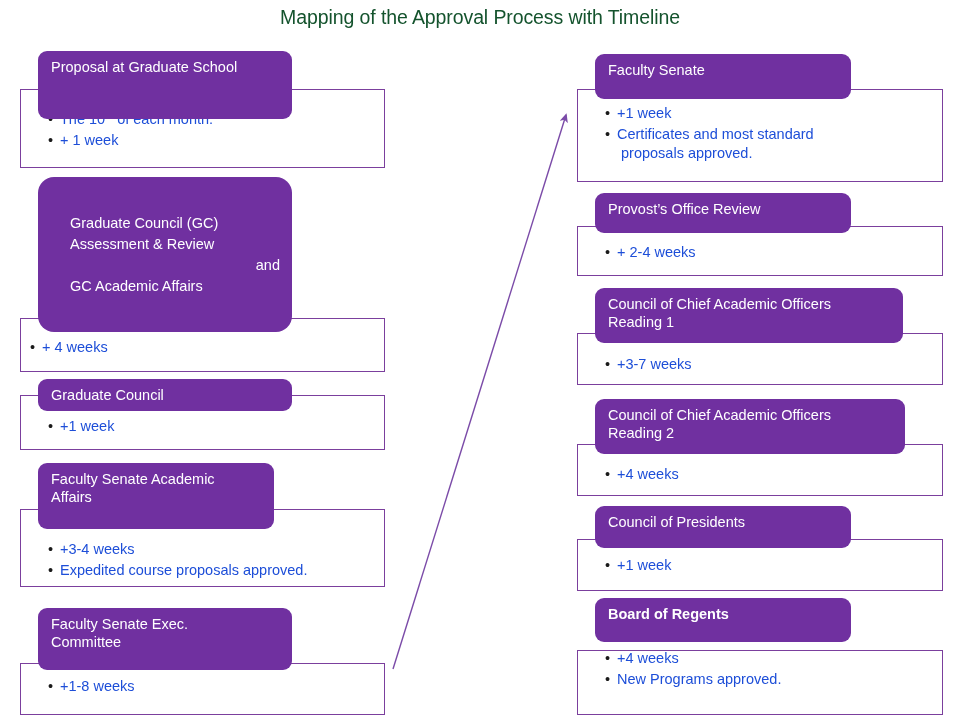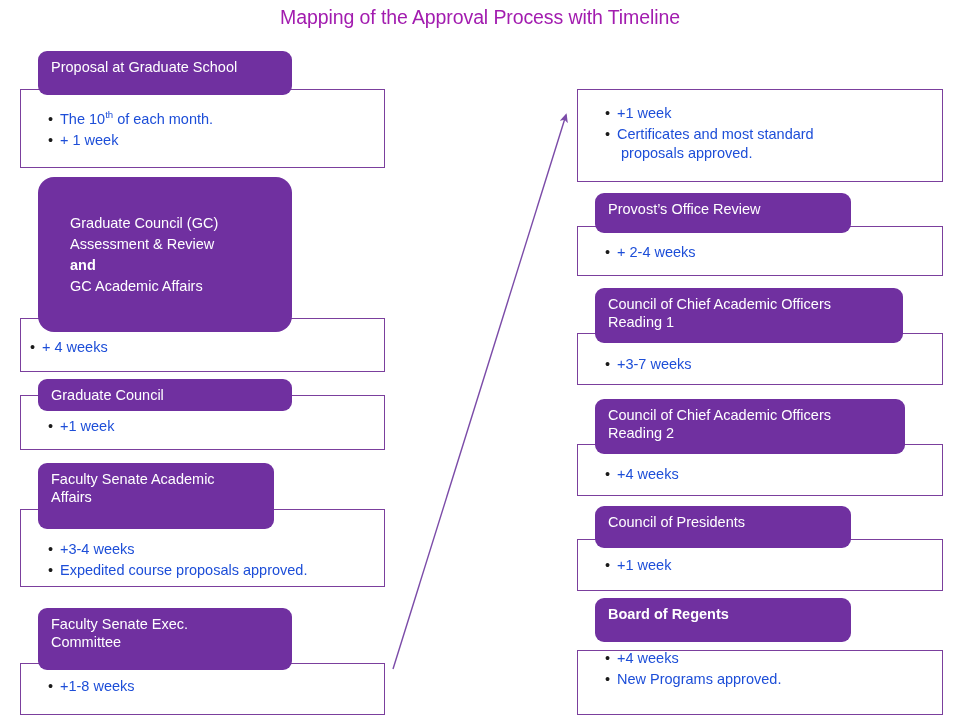--- a/index.html
+++ b/index.html
@@ -22,21 +22,21 @@
     height: 720px;
   }
 
   .page-title {
     position: absolute;
     left: 0;
     top: 6px;
     width: 960px;
     text-align: center;
     font-size: 19.5px;
-    color: #a21caf;
+    color: #14532d;
     font-family: "Liberation Sans", sans-serif;
     letter-spacing: -0.1px;
     white-space: nowrap;
   }
 
   .step-body {
     position: absolute;
     box-sizing: border-box;
     border: 1.3px solid #7B3F9D;
     background: #ffffff;
@@ -55,22 +55,21 @@
     overflow: hidden;
   }
   .step-header.tall {
     border-radius: 16px;
   }
   .step-header .hdr-line {
     display: block;
     white-space: nowrap;
   }
   .step-header .hdr-line.center {
-    text-align: left;
-    font-weight: bold;
+    text-align: right;
   }
 
   .step-bullets {
     position: absolute;
     margin: 0;
     padding: 0;
     list-style: none;
     color: #1d4ed8;
     font-size: 14.5px;
     line-height: 19.5px;
@@ -115,21 +114,21 @@
       </marker>
     </defs>
     <line id="flow-arrow" x1="393" y1="669" x2="566" y2="115" stroke="#7B4BA8" stroke-width="1.4" marker-end="url(#arrowhead)"></line>
   </svg>
 
 <div class="step-body" style="left: 20px; top: 89px; width: 365px; height: 79px;"></div>
     <ul class="step-bullets" style="left: 48px; top: 110px; width: 330px;">
       <li>The 10<sup>th</sup> of each month.</li>
       <li>+ 1 week</li>
     </ul>
-    <div class="step-header" style="left: 38px; top: 51px; width: 254px; height: 44px;">
+    <div class="step-header" style="left: 38px; top: 51px; width: 254px; height: 68px;">
       <span class="hdr-line">Proposal at Graduate School</span>
     </div>
     <div class="step-body" style="left: 20px; top: 318px; width: 365px; height: 54px;"></div>
     <ul class="step-bullets" style="left: 30px; top: 338px; width: 330px;">
       <li>+ 4 weeks</li>
     </ul>
     <div class="step-header tall" style="left: 38px; top: 177px; width: 254px; height: 155px; display: flex; flex-direction: column; justify-content: center; padding-left: 32px; line-height: 21px;">
       <span class="hdr-line">Graduate Council (GC)</span>
       <span class="hdr-line">Assessment &amp; Review</span>
       <span class="hdr-line center">and</span>
@@ -157,20 +156,23 @@
     </ul>
     <div class="step-header" style="left: 38px; top: 608px; width: 254px; height: 62px;">
       <span class="hdr-line">Faculty Senate Exec.</span>
       <span class="hdr-line">Committee</span>
     </div>
     <div class="step-body" style="left: 577px; top: 89px; width: 366px; height: 93px;"></div>
     <ul class="step-bullets" style="left: 605px; top: 104px; width: 330px;">
       <li>+1 week</li>
       <li>Certificates and most standard<br>&nbsp;proposals approved.</li>
     </ul>
+    <div class="step-header" style="left: 595px; top: 54px; width: 256px; height: 45px;">
+      <span class="hdr-line">Faculty Senate</span>
+    </div>
     <div class="step-body" style="left: 577px; top: 226px; width: 366px; height: 50px;"></div>
     <ul class="step-bullets" style="left: 605px; top: 243px; width: 330px;">
       <li>+ 2-4 weeks</li>
     </ul>
     <div class="step-header" style="left: 595px; top: 193px; width: 256px; height: 40px;">
       <span class="hdr-line">Provost’s Office Review</span>
     </div>
     <div class="step-body" style="left: 577px; top: 333px; width: 366px; height: 52px;"></div>
     <ul class="step-bullets" style="left: 605px; top: 355px; width: 330px;">
       <li>+3-7 weeks</li>

